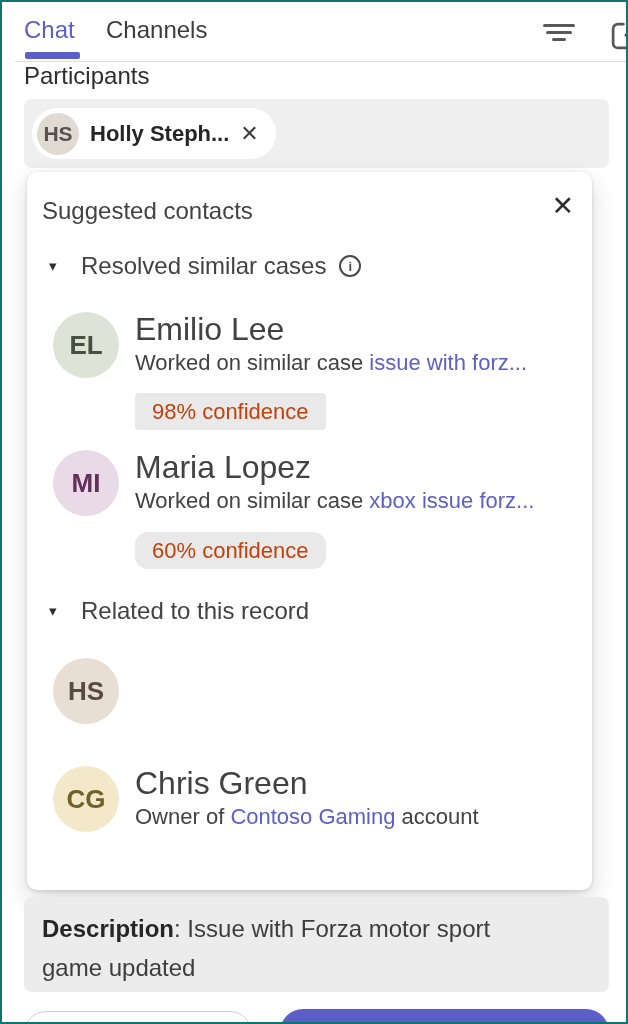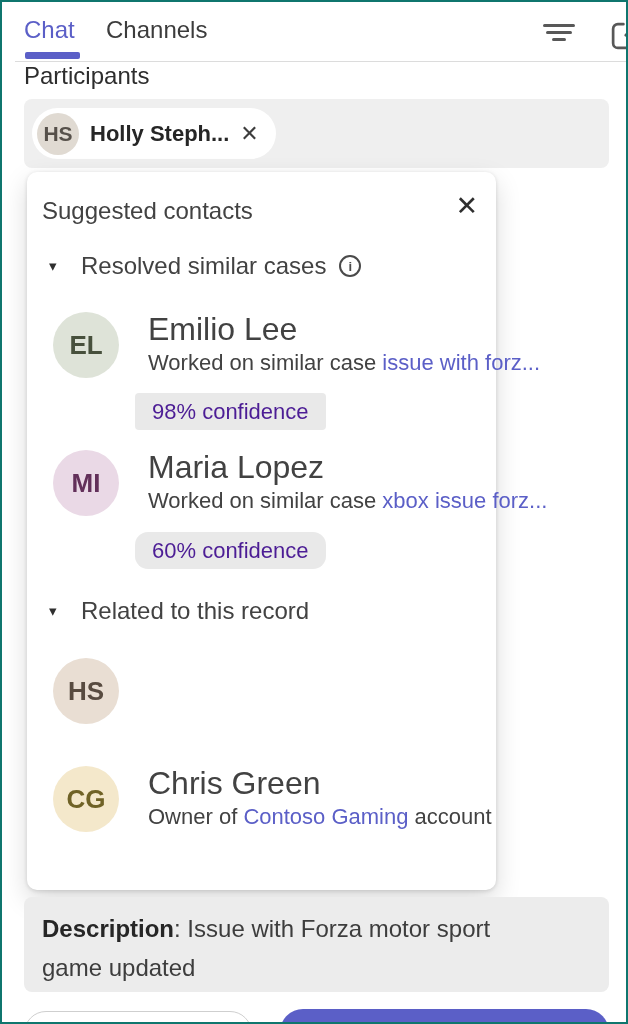--- a/index.html
+++ b/index.html
@@ -41,57 +41,57 @@
   .chip-avatar {
     width:42px; height:42px; border-radius:50%;
     display:flex; align-items:center; justify-content:center;
     font-size:21px; font-weight:600;
   }
   .chip-name { font-size:22px; font-weight:700; color:#262626; }
   .chip-remove { font-size:22px; color:#3d3d3d; cursor:pointer; }
 
   
   .panel {
-    position:absolute; left:25px; top:170px; width:469px; height:718px;
+    position:absolute; left:25px; top:170px; width:565px; height:718px;
     background:#ffffff; border-radius:10px;
     box-shadow:0 1px 4px rgba(0,0,0,.14), 0 10px 26px rgba(0,0,0,.15);
   }
   .panel-title { position:absolute; left:15px; top:25px; font-size:24px; color:#424242; }
   .panel-close { position:absolute; right:18px; top:21px; font-size:27px; color:#2f2f2f; cursor:pointer; line-height:1; }
 
   .section-header { position:absolute; display:flex; align-items:center; cursor:pointer; }
   .section-header.s1 { left:22px; top:80px; }
   .section-header.s2 { left:22px; top:425px; }
   .caret { font-size:15px; color:#2f2f2f; width:32px; }
   .section-label { font-size:24px; color:#424242; }
   .info-icon {
     margin-left:13px; width:22px; height:22px; border:2px solid #4a4a4a; border-radius:50%;
     display:inline-flex; align-items:center; justify-content:center;
     font-size:13px; font-weight:700; color:#4a4a4a; cursor:pointer;
   }
 
-  .contact { position:absolute; left:26px; display:flex; gap:29px; cursor:pointer; }
+  .contact { position:absolute; left:26px; display:flex; gap:16px; cursor:pointer; }
   .contact.c-emilio { top:140px; }
   .contact.c-maria  { top:278px; }
   .contact.c-holly  { top:486px; }
   .contact.c-chris  { top:594px;justify-content:flex-end; }
 
   .avatar {
     position:relative; width:66px; height:66px; border-radius:50%; flex-shrink:0;
     display:flex; align-items:center; justify-content:center;
     font-size:26px; font-weight:600;
   }
   .c-name { font-size:32px; line-height:31px; color:#424242; margin-top:2px; }
   .c-sub  { font-size:22px; line-height:29px; color:#424242; margin-top:3px; white-space:nowrap; }
   .c-link { color:#5b5fc7; cursor:pointer; }
 
   .conf-badge {
     position:absolute; left:108px; height:37px; line-height:37px;
     background:#e9e9e9; border-radius:4px; padding:0 17px;
-    font-size:22px; color:#4c1d95;
+    font-size:22px; color:#c2410c;
   }
   .conf-badge.b1 { top:221px; }
   .conf-badge.b2 { top:360px; }
 
   
   .description-box {
     position:absolute; left:22px; top:895px; width:585px; height:95px;
     background:#ececec; border-radius:8px;
     padding:12px 66px 0 18px; font-size:24px; line-height:39px; color:#3d3d3d;
   }

